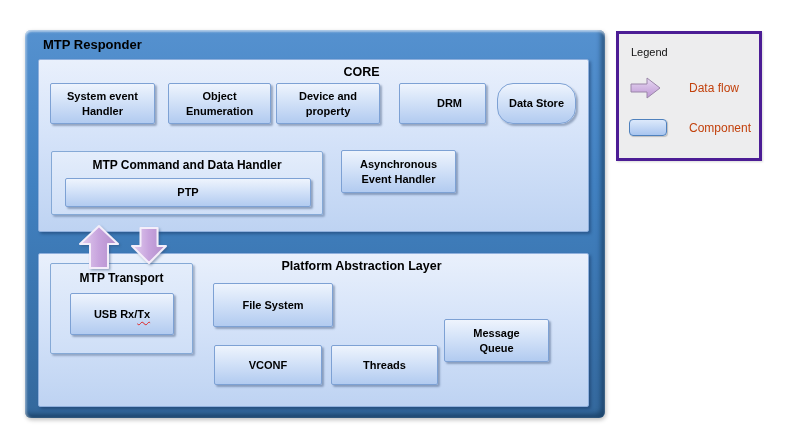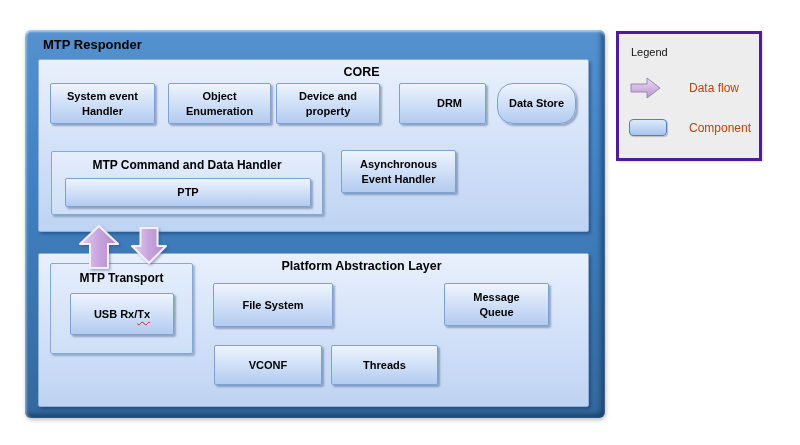--- a/index.html
+++ b/index.html
@@ -38,21 +38,21 @@
   }
   
   .box{
     position:absolute;display:flex;align-items:center;justify-content:center;
     text-align:center;font-size:11px;font-weight:bold;color:#000;line-height:1.3;
     background:linear-gradient(180deg,#eef4fd 0%,#d3e2f8 45%,#b2cbf0 100%);
     border:1px solid #7da1d4;border-radius:2px;
     box-shadow:2px 2px 2px rgba(20,45,90,.35);
     padding:2px 10px;box-sizing:border-box;
   }
-  .box-mq{padding:2px 13px;}
+  .box-mq{padding:2px 13px;margin-top:36px;}
   
   .holder{
     position:absolute;box-sizing:border-box;
     background:linear-gradient(180deg,#e4edfb 0%,#cfdff7 100%);
     border:1px solid #85a9d6;border-radius:2px;
     box-shadow:2px 2px 2px rgba(20,45,90,.3);
   }
   .holder-label{
     position:absolute;top:7px;left:0;width:100%;text-align:center;
     font-size:12px;font-weight:bold;color:#000;

